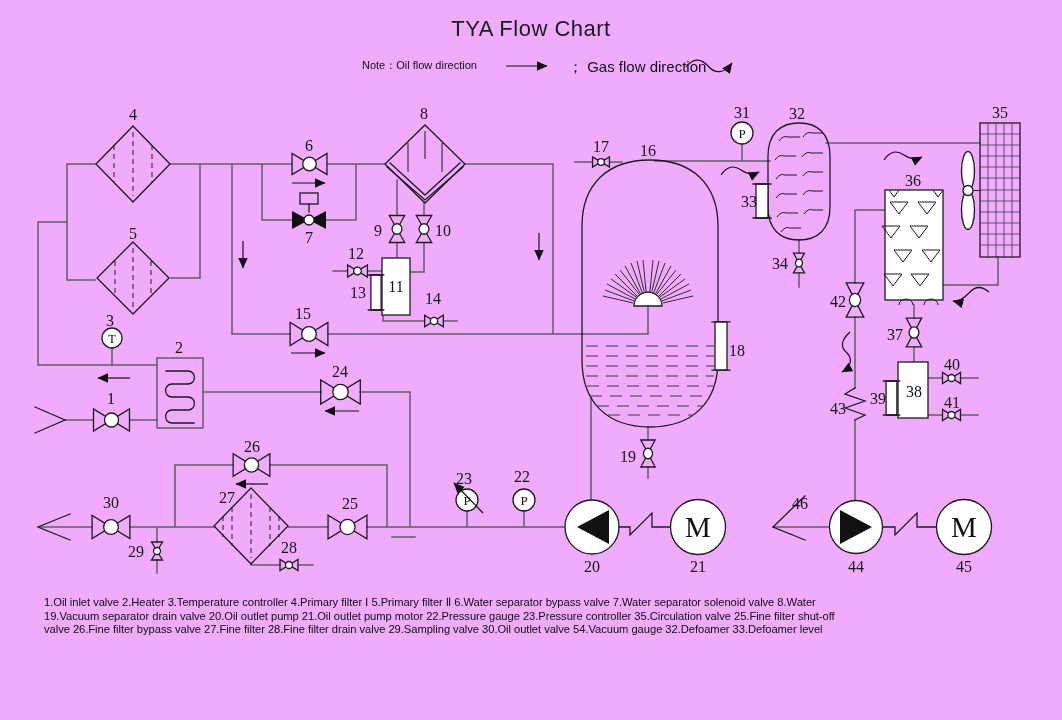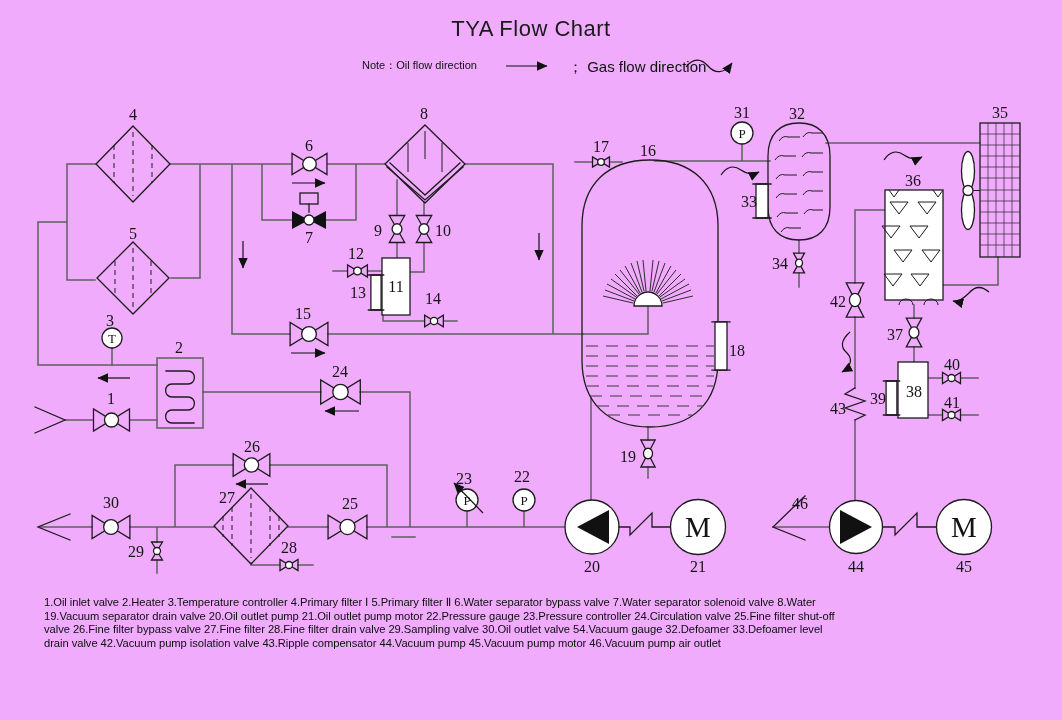--- a/index.html
+++ b/index.html
@@ -359,18 +359,17 @@
         <text x="467" y="505" font-size="13">P</text>
         <text x="524" y="505" font-size="13">P</text>
         <text x="742" y="138" font-size="13">P</text>
         <text x="698" y="537" font-size="29">M</text>
         <text x="964" y="537" font-size="29">M</text>
       </g>
   </svg>
 
   <div class="legend">
     <div>1.Oil inlet valve 2.Heater  3.Temperature controller 4.Primary filter Ⅰ 5.Primary filter Ⅱ 6.Water separator bypass valve 7.Water separator solenoid valve 8.Water</div>
-    <div>19.Vacuum separator drain valve 20.Oil outlet pump 21.Oil outlet pump motor 22.Pressure gauge 23.Pressure controller 24.Circulation valve 25.Fine filter shut-off</div>
+    <div>19.Vacuum separator drain valve 20.Oil outlet pump 21.Oil outlet pump motor 22.Pressure gauge 23.Pressure controller 35.Circulation valve 25.Fine filter shut-off</div>
     <div>valve 26.Fine filter bypass valve 27.Fine filter 28.Fine filter drain valve 29.Sampling valve 30.Oil outlet valve 54.Vacuum gauge 32.Defoamer 33.Defoamer level</div>
-    <div>drain valve 42.Vacuum pump isolation valve  43.Ripple compensator 44.Vacuum pump 45.Vacuum pump motor 46.Vacuum pump air outlet</div>
   </div>
 
 </div>
 
 </body></html>

